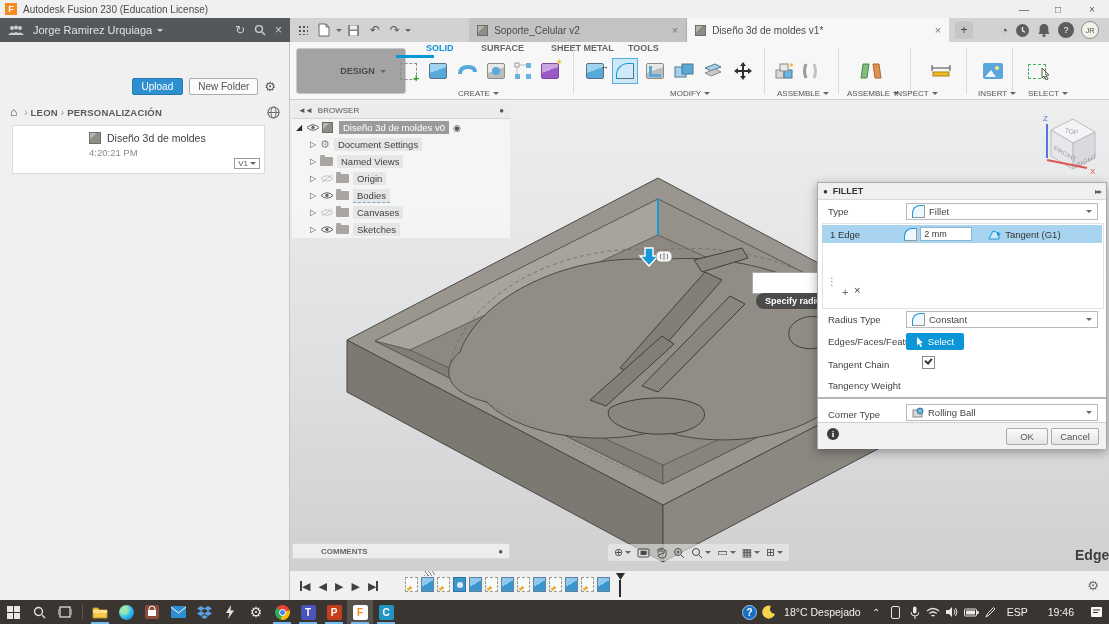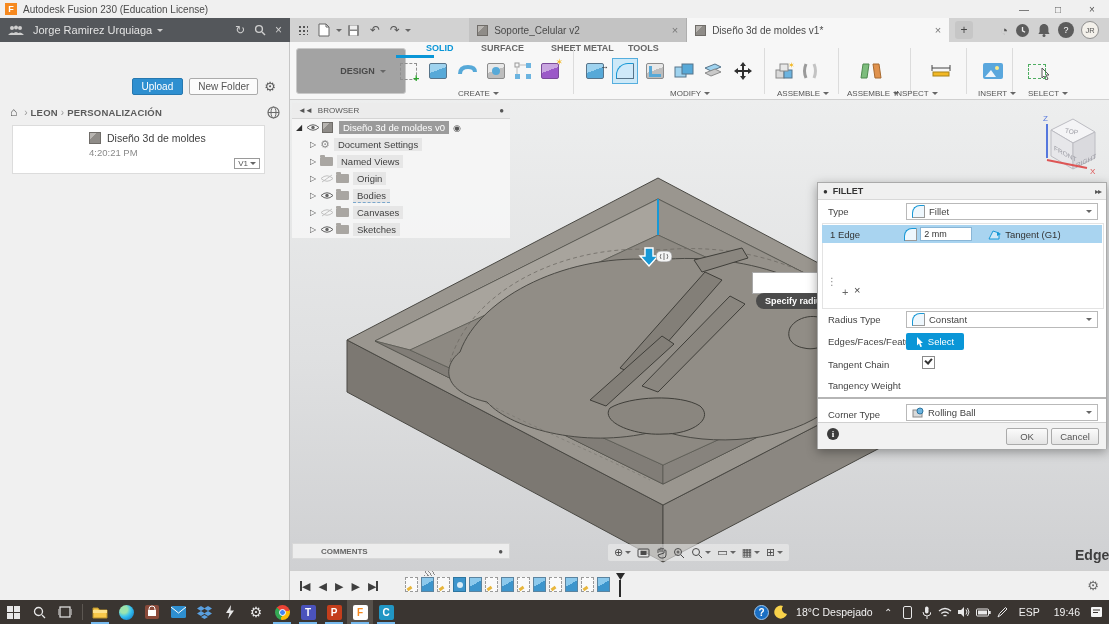--- a/index.html
+++ b/index.html
@@ -805,21 +805,21 @@
             <rect x="13" y="3" width="1.7" height="3" fill="#e8e8e8"></rect>
             <rect x="2" y="2.5" width="9" height="4" fill="#e8e8e8"></rect>
           </svg>
       </div>
       <div class="tray-ico">
         <svg width="11" height="12">
             <path d="M1,11 L2.5,7.5 L8.5,1.5 L10,3 L4,9 Z" fill="none" stroke="#e8e8e8"></path>
           </svg>
       </div>
       <span class="tray-txt" style="margin:0 6px;">ESP</span>
-      <span class="tray-txt" style="margin:0 6px;">19:46</span>
+      <span class="tray-txt" style="margin:0 12px;">19:46</span>
       <div class="tray-ico">
         <svg width="13" height="12">
             <rect x="1" y="1" width="11" height="10" rx="1" fill="#f5f5f5"></rect>
             <line x1="3" y1="4" x2="10" y2="4" stroke="#3a3531"></line>
             <line x1="3" y1="6.5" x2="8" y2="6.5" stroke="#3a3531"></line>
           </svg>
       </div>
     </div>
   </div>
 </div>

